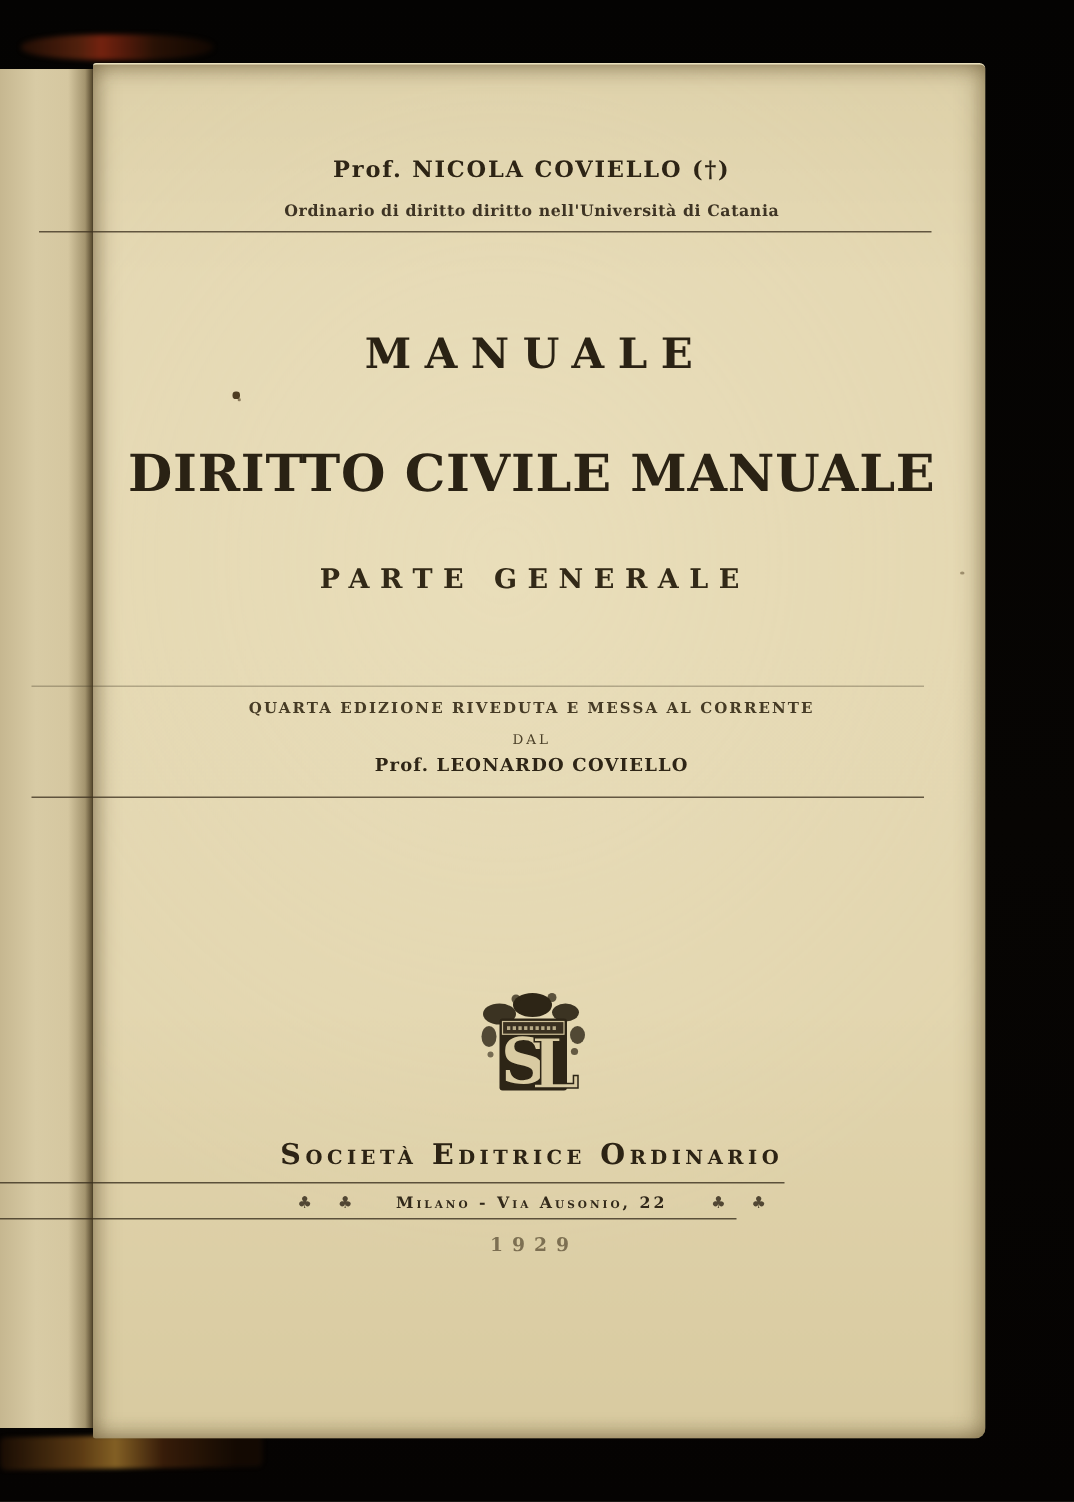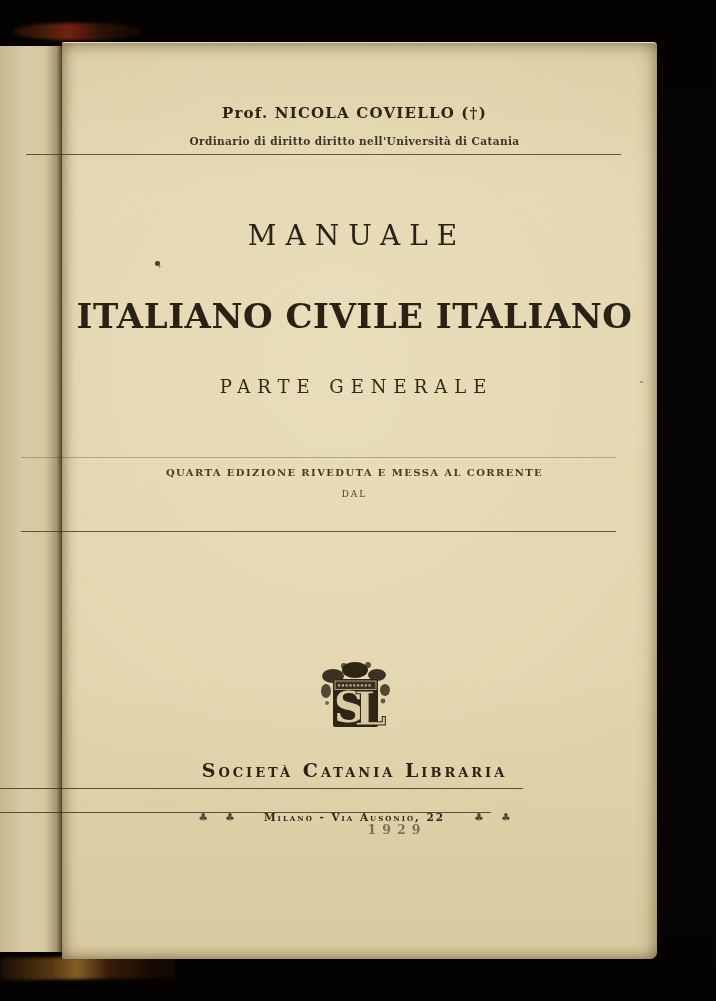--- a/index.html
+++ b/index.html
@@ -44,37 +44,37 @@
   .author-name{top:61px;font-size:15px;font-weight:bold;letter-spacing:1.2px;color:#2d2415;}
   .author-affil{top:92px;font-size:10.5px;font-weight:bold;letter-spacing:.4px;color:#3e3424;}
 
   .rule{position:absolute;height:1px;background:rgba(62,50,32,.78);}
   .rule-author{top:111px;left:50%;width:62px;margin-left:-31px;}
   .rule-faint{top:414px;left:50%;width:72px;margin-left:-36px;opacity:.4;}
   .rule-edition{top:488px;left:50%;width:72px;margin-left:-36px;}
   .rule-publisher{top:745px;left:50%;width:258px;margin-left:-129px;background:rgba(58,47,30,.8);}
   .rule-address{top:769px;left:50%;width:322px;margin-left:-161px;background:rgba(58,47,30,.8);}
 
-  .title-main{top:176px;font-size:28px;font-weight:normal;letter-spacing:9px;text-indent:5px;color:#2a2214;}
+  .title-main{top:176px;font-size:28px;font-weight:bold;letter-spacing:9px;text-indent:5px;color:#2a2214;}
   .title-di{top:229px;font-size:10px;font-weight:bold;letter-spacing:3px;color:#39301f;}
   .title-subject{top:253px;font-size:34px;font-weight:bold;letter-spacing:.5px;color:#2a2214;}
-  .title-part{top:333px;font-size:18px;font-weight:normal;letter-spacing:7px;text-indent:4px;color:#322917;}
+  .title-part{top:333px;font-size:18px;font-weight:bold;letter-spacing:7px;text-indent:4px;color:#322917;}
 
   .edition-statement{top:424px;font-size:10px;font-weight:bold;letter-spacing:1.4px;color:#463b25;}
   .edition-by{top:446px;font-size:9px;font-weight:normal;letter-spacing:2px;color:#4c4129;}
   .edition-editor{top:460px;font-size:12px;font-weight:bold;letter-spacing:.8px;color:#2e2516;}
 
   .logo-wrap{top:616px;height:76px;}
   .logo-svg{width:76px;height:76px;display:inline-block;}
 
   .publisher-name{top:716px;font-size:19px;font-weight:bold;font-variant:small-caps;letter-spacing:3px;color:#2c2314;}
   .address-row{top:752px;display:flex;justify-content:center;align-items:center;column-gap:17px;}
   .orn{font-family:"DejaVu Sans",sans-serif;font-size:11px;color:#3a3020;opacity:.85;}
-  .address{font-size:10.5px;font-weight:bold;font-variant:small-caps;letter-spacing:2px;color:#32291a;margin:16px 12px;}
-  .year{top:779px;font-size:12.5px;font-weight:bold;letter-spacing:6px;text-indent:3px;color:#4c3f27;opacity:.66;padding-left:41px;}
+  .address{font-size:10.5px;font-weight:bold;font-variant:small-caps;letter-spacing:2px;color:#32291a;margin:0 12px;}
+  .year{top:779px;font-size:12.5px;font-weight:bold;letter-spacing:6px;text-indent:3px;color:#4c3f27;opacity:.66;}
 
   .speck{position:absolute;left:93px;top:218px;width:5px;height:5px;border-radius:45%;
          background:#4e3c22;box-shadow:2px 3px 0 -1.5px rgba(78,60,34,.6);}
   .speck2{position:absolute;left:578px;top:338px;width:3px;height:2px;border-radius:50%;background:rgba(90,72,42,.5);}
 </style>
 </head>
 <body>
 
 <div class="scan">
 
@@ -83,27 +83,28 @@
   <div class="adjacent-page"></div>
 
   <div class="page">
     <div class="content">
 
       <div class="author-name">Prof. NICOLA COVIELLO (†)</div>
       <div class="author-affil">Ordinario di diritto diritto nell'Università di Catania</div>
       <div class="rule rule-author"></div>
 
       <div class="title-main">MANUALE</div>
-      <div class="title-subject">ITALIANO CIVILE ITALIANO</div>
+      <div class="title-subject">DIRITTO CIVILE MANUALE</div>
       <div class="title-part">PARTE GENERALE</div>
 
       <div class="rule rule-faint"></div>
 
       <div class="edition-statement">QUARTA EDIZIONE RIVEDUTA E MESSA AL CORRENTE</div>
       <div class="edition-by">DAL</div>
+      <div class="edition-editor">Prof. LEONARDO COVIELLO</div>
       <div class="rule rule-edition"></div>
 
       <div class="logo-wrap">
         <svg class="logo-svg" viewBox="0 0 76 76" xmlns="http://www.w3.org/2000/svg">
           <g fill="#2d2516">
             <ellipse cx="16" cy="17" rx="11" ry="7" opacity=".92"></ellipse>
             <ellipse cx="38" cy="11" rx="13" ry="8"></ellipse>
             <ellipse cx="60" cy="16" rx="9" ry="6" opacity=".92"></ellipse>
             <ellipse cx="9" cy="32" rx="5" ry="7" opacity=".8"></ellipse>
             <ellipse cx="68" cy="31" rx="5" ry="6" opacity=".8"></ellipse>
@@ -113,21 +114,21 @@
             <circle cx="10" cy="44" r="2" opacity=".6"></circle>
           </g>
           <rect x="16" y="20" width="45" height="48" rx="2" fill="#2d2516"></rect>
           <rect x="18" y="22" width="41" height="8.5" fill="#3a3020" stroke="#cfc199" stroke-width=".8"></rect>
           <line x1="21" y1="26.4" x2="55" y2="26.4" stroke="#cfc199" stroke-width="2.4" stroke-dasharray="2.2 1.6" opacity=".85"></line>
           <text x="17" y="63" font-family="DejaVu Serif, serif" font-weight="bold" font-size="42" fill="#d9cba2">S</text>
           <text x="37" y="66" font-family="DejaVu Serif, serif" font-weight="bold" font-size="46" fill="#d9cba2" stroke="#2d2516" stroke-width="1">L</text>
         </svg>
       </div>
 
-      <div class="publisher-name">Società Catania Libraria</div>
+      <div class="publisher-name">Società Editrice Ordinario</div>
       <div class="rule rule-publisher"></div>
 
       <div class="address-row">
         <span class="orn">♣</span>
         <span class="orn">♣</span>
         <span class="address">Milano - Via Ausonio, 22</span>
         <span class="orn">♣</span>
         <span class="orn">♣</span>
       </div>
       <div class="rule rule-address"></div>

